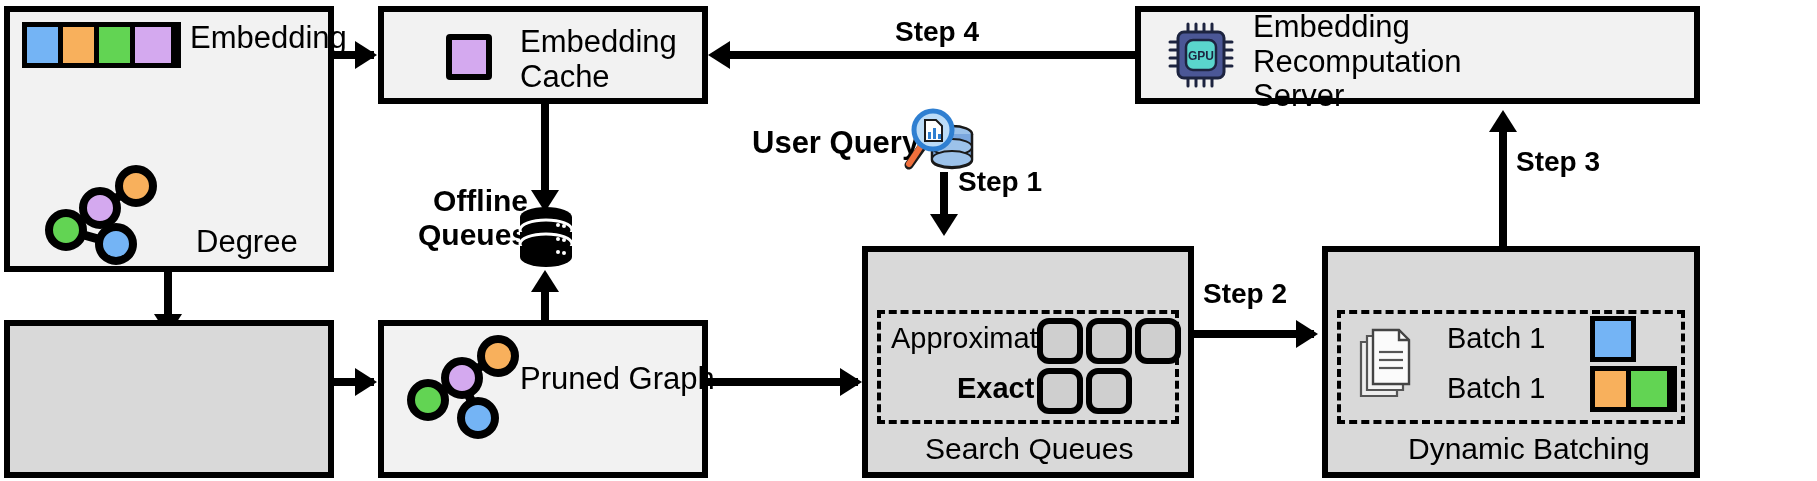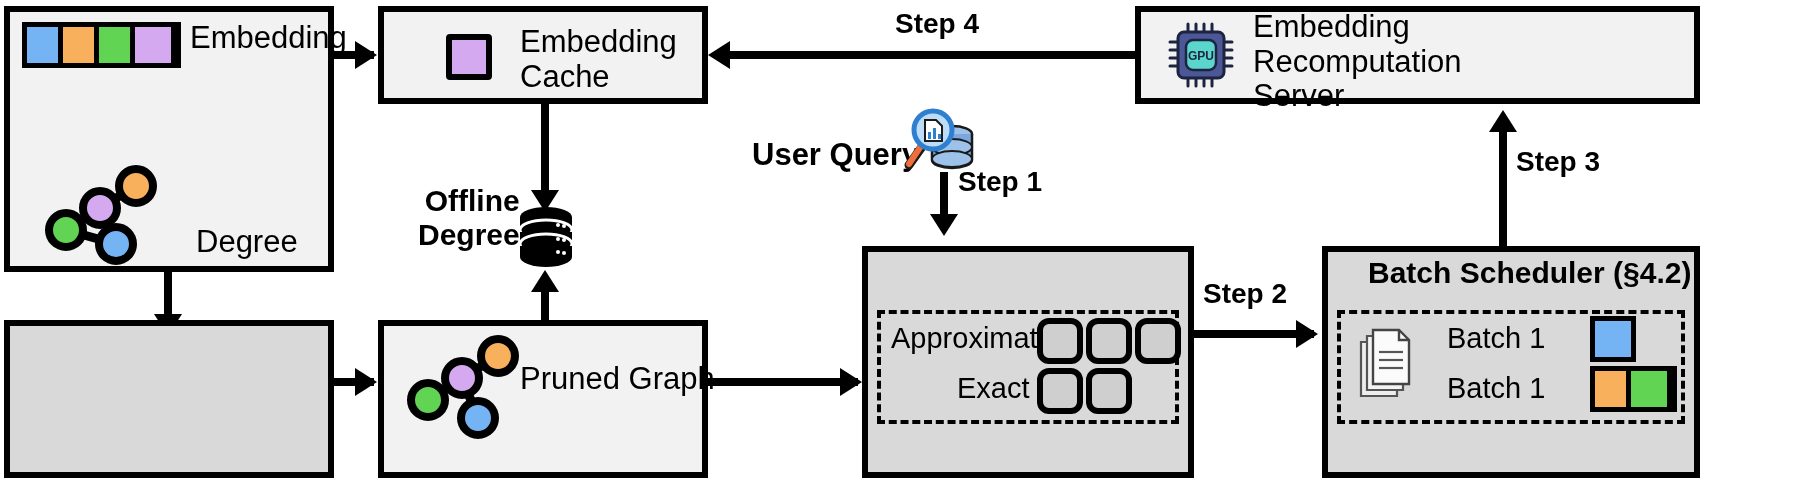--- a/index.html
+++ b/index.html
@@ -74,21 +74,21 @@
   <div class="box" style="left:378px;top:6px;width:330px;height:98px;">
   </div>
   <div class="chip" style="left:446px;top:34px;width:46px;height:46px;background:#d4a9ef;"></div>
   <div class="lbl" style="left:520px;top:25px;font-size:31px;">Embedding
 Cache</div>
 
   <div class="line" style="left:541px;top:104px;width:8px;height:88px;"></div>
   <div class="arrowhead ah-down" style="left:531px;top:190px;"></div>
 
   <div class="lbl b" style="left:418px;top:184px;font-size:30px;text-align:right;">Offline
-Degree</div>
+Queues</div>
 
   <div class="svgwrap" style="left:518px;top:206px;width:56px;height:62px;">
     <svg width="56" height="62" viewBox="0 0 56 62">
       <ellipse cx="28" cy="11" rx="26" ry="10" fill="#000"></ellipse>
       <rect x="2" y="11" width="52" height="13" fill="#000"></rect>
       <ellipse cx="28" cy="24" rx="26" ry="10" fill="#000" stroke="#fff" stroke-width="3"></ellipse>
       <rect x="2" y="26" width="52" height="12" fill="#000"></rect>
       <ellipse cx="28" cy="38" rx="26" ry="10" fill="#000" stroke="#fff" stroke-width="3"></ellipse>
       <rect x="2" y="40" width="52" height="11" fill="#000"></rect>
       <ellipse cx="28" cy="51" rx="26" ry="10" fill="#000"></ellipse>
@@ -97,21 +97,21 @@
       <circle cx="40" cy="33" r="2" fill="#fff"></circle>
         <circle cx="46" cy="34" r="2" fill="#fff"></circle>
       <circle cx="40" cy="46" r="2" fill="#fff"></circle>
         <circle cx="46" cy="47" r="2" fill="#fff"></circle>
     </svg>
   </div>
 
   <div class="line" style="left:541px;top:290px;width:8px;height:32px;"></div>
   <div class="arrowhead ah-up" style="left:531px;top:270px;"></div>
 
-  <div class="lbl b" style="left:895px;top:8px;font-size:28px;">Step 4</div>
+  <div class="lbl b" style="left:895px;top:16px;font-size:28px;">Step 4</div>
   <div class="line" style="left:730px;top:51px;width:405px;height:8px;"></div>
   <div class="arrowhead ah-left" style="left:708px;top:41px;"></div>
 
   <div class="box" style="left:1135px;top:6px;width:565px;height:98px;">
   </div>
 
   <div class="svgwrap" style="left:1168px;top:22px;width:66px;height:66px;">
     <svg width="66" height="66" viewBox="0 0 66 66">
       <g stroke="#1d2440" stroke-width="3" stroke-linecap="round">
         <line x1="20" y1="2" x2="20" y2="11"></line>
@@ -138,21 +138,21 @@
   </div>
 
   <div class="lbl" style="left:1253px;top:10px;font-size:31px;">Embedding
 Recomputation
 Server</div>
 
   <div class="line" style="left:1499px;top:130px;width:8px;height:122px;"></div>
   <div class="arrowhead ah-up" style="left:1489px;top:110px;"></div>
   <div class="lbl b" style="left:1516px;top:146px;font-size:28px;">Step 3</div>
 
-  <div class="lbl b" style="left:752px;top:126px;font-size:31px;margin-top:12px;">User Query</div>
+  <div class="lbl b" style="left:752px;top:126px;font-size:31px;">User Query</div>
 
   <div class="svgwrap" style="left:900px;top:108px;width:82px;height:76px;">
     <svg width="82" height="76" viewBox="0 0 82 76">
       <g>
         <ellipse cx="52" cy="26" rx="20" ry="8" fill="#9cc2ea" stroke="#1a1a1a" stroke-width="2.5"></ellipse>
         <path d="M32 26 v26 a20 8 0 0 0 40 0 V26" fill="#7ba7de" stroke="#1a1a1a" stroke-width="2.5"></path>
         <ellipse cx="52" cy="39" rx="20" ry="8" fill="#9cc2ea" stroke="#1a1a1a" stroke-width="2"></ellipse>
         <ellipse cx="52" cy="51" rx="20" ry="8" fill="#9cc2ea" stroke="#1a1a1a" stroke-width="2"></ellipse>
       </g>
       <line x1="24" y1="36" x2="9" y2="57" stroke="#1a1a1a" stroke-width="9" stroke-linecap="round"></line>
@@ -175,34 +175,34 @@
 
   <div class="dashed" style="left:877px;top:310px;width:302px;height:114px;"></div>
 
   <div class="lbl" style="left:891px;top:322px;font-size:29px;">Approximate</div>
   <div class="qrow" style="left:1037px;top:318px;">
     <div class="qslot"></div>
     <div class="qslot"></div>
     <div class="qslot"></div>
   </div>
 
-  <div class="lbl" style="left:957px;top:372px;font-size:29px;">Exact</div>
+  <div class="lbl" style="left:957px;top:372px;font-size:29px;font-weight:bold;">Exact</div>
   <div class="qrow" style="left:1037px;top:368px;">
     <div class="qslot"></div>
     <div class="qslot"></div>
   </div>
 
+  <div class="lbl" style="left:925px;top:432px;font-size:30px;">Search Queues</div>
 
   <div class="lbl b" style="left:1203px;top:278px;font-size:28px;">Step 2</div>
   <div class="line" style="left:1194px;top:330px;width:120px;height:8px;"></div>
   <div class="arrowhead ah-right" style="left:1296px;top:320px;"></div>
 
   <div class="box shaded" style="left:1322px;top:246px;width:378px;height:232px;">
   </div>
-  <div class="lbl b" style="left:1368px;top:256px;font-size:30px;">Batch Scheduler (§4.2)</div>
 
   <div class="dashed" style="left:1337px;top:310px;width:348px;height:114px;"></div>
 
   <div class="svgwrap" style="left:1357px;top:328px;width:56px;height:72px;">
     <svg width="56" height="72" viewBox="0 0 56 72">
       <path d="M4 14 h26 l10 10 v44 h-36 z" fill="#eeeeee" stroke="#555" stroke-width="2.2"></path>
       <path d="M10 8 h26 l10 10 v44 h-36 z" fill="#f4f4f4" stroke="#555" stroke-width="2.2"></path>
       <path d="M16 2 h26 l10 10 v44 h-36 z" fill="#fbfbfb" stroke="#444" stroke-width="2.4"></path>
       <path d="M42 2 v10 h10" fill="none" stroke="#444" stroke-width="2.4"></path>
       <line x1="22" y1="24" x2="46" y2="24" stroke="#555" stroke-width="2.2"></line>
@@ -215,20 +215,21 @@
   <div class="strip" style="left:1590px;top:316px;width:46px;height:46px;">
     <div class="cell" style="width:36px;background:#74b4f5;"></div>
   </div>
 
   <div class="lbl" style="left:1447px;top:372px;font-size:29px;">Batch 1</div>
   <div class="strip" style="left:1590px;top:366px;width:87px;height:46px;">
     <div class="cell" style="width:36px;background:#f8b05c;"></div>
     <div class="cell" style="width:36px;background:#62d453;"></div>
   </div>
 
+  <div class="lbl" style="left:1408px;top:432px;font-size:30px;">Dynamic Batching</div>
 
   <div class="line" style="left:164px;top:272px;width:8px;height:48px;"></div>
   <div class="arrowhead ah-down" style="left:154px;top:314px;"></div>
 
   <div class="box shaded" style="left:4px;top:320px;width:330px;height:158px;">
   </div>
 
   <div class="line" style="left:334px;top:378px;width:40px;height:8px;"></div>
   <div class="arrowhead ah-right" style="left:355px;top:368px;"></div>
 

